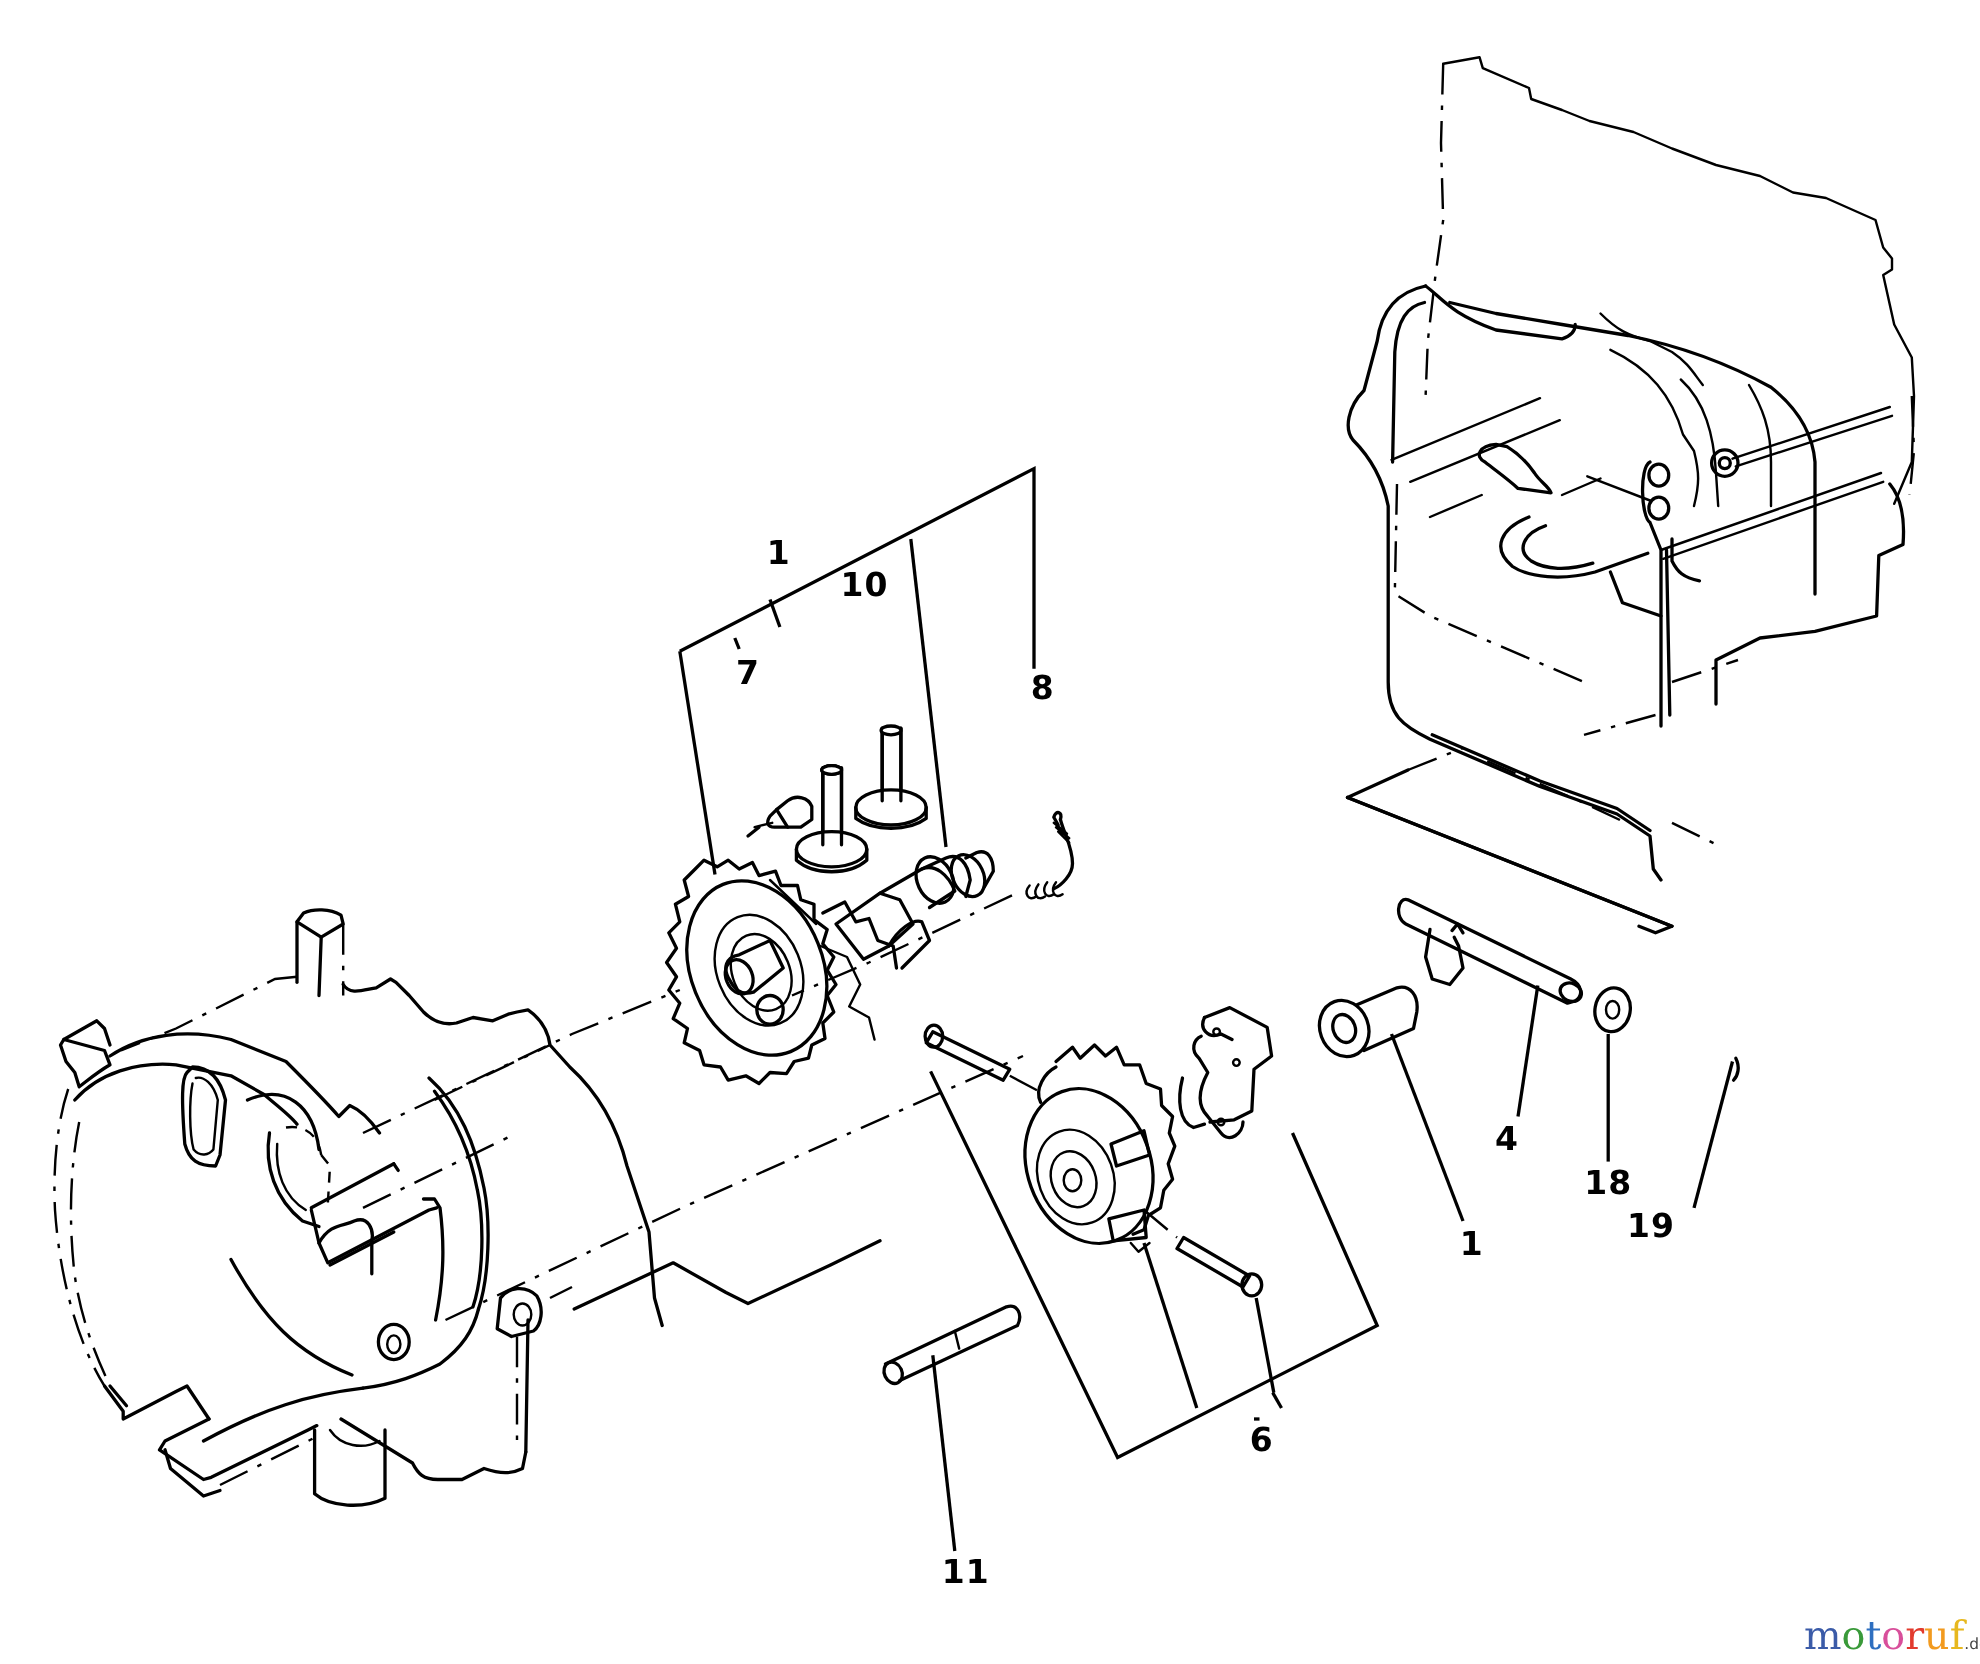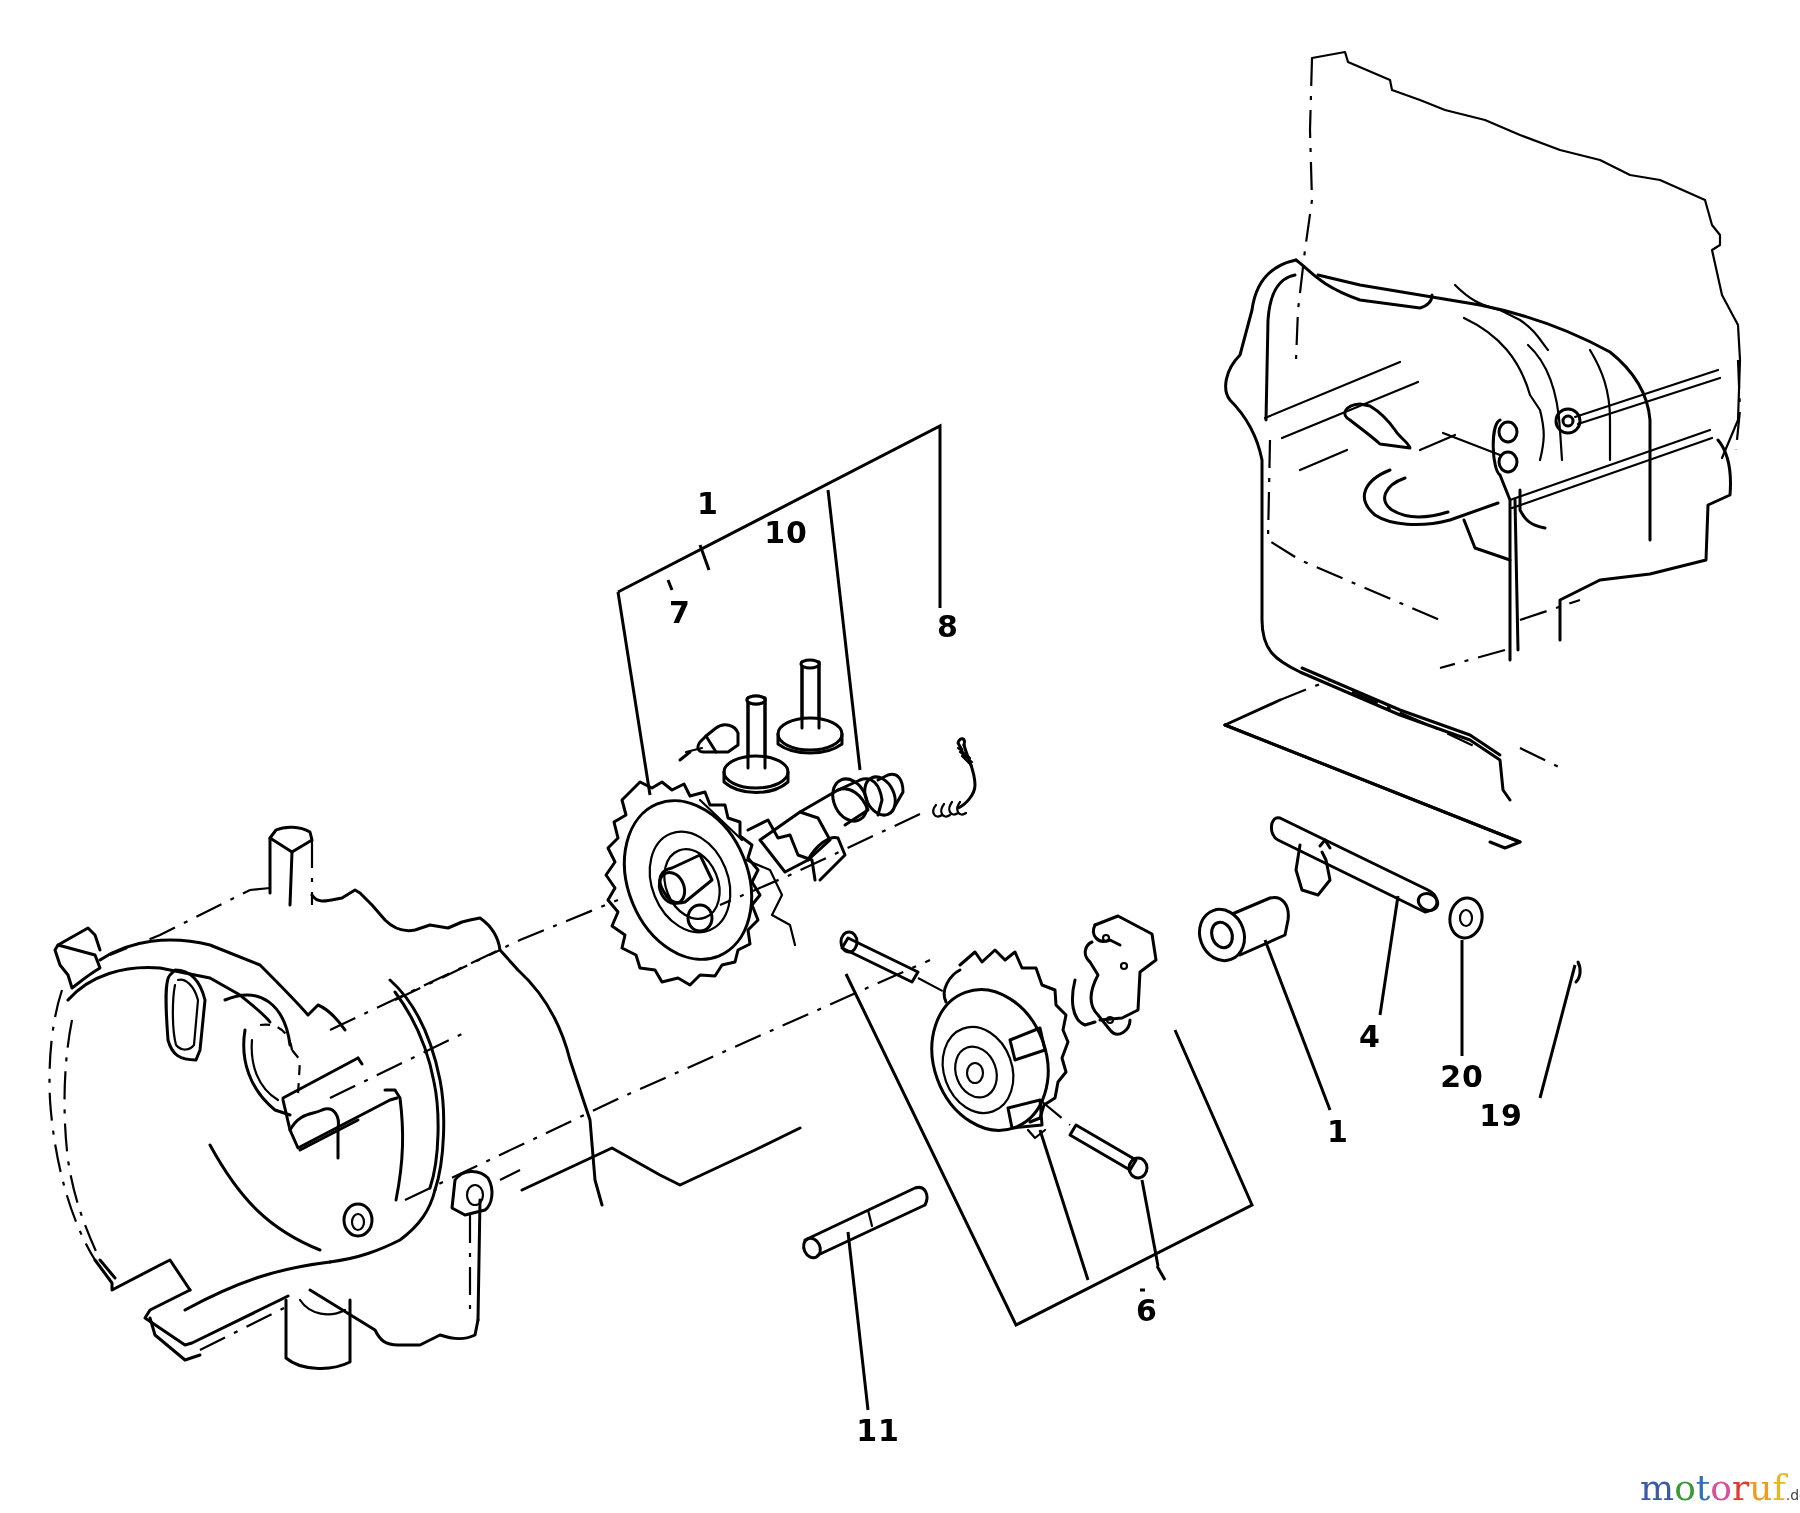--- a/index.html
+++ b/index.html
@@ -261,18 +261,18 @@
 </svg>
 
 <div class="callout" style="left:708px;top:503px">1</div>
 <div class="callout" style="left:680px;top:612px">7</div>
 <div class="callout" style="left:786px;top:532px">10</div>
 <div class="callout" style="left:948px;top:626px">8</div>
 <div class="callout" style="left:878px;top:1430px">11</div>
 <div class="callout" style="left:1338px;top:1131px">1</div>
 <div class="callout" style="left:1370px;top:1036px">4</div>
 <div class="callout" style="left:1147px;top:1310px">6</div>
-<div class="callout" style="left:1462px;top:1076px">20</div>
+<div class="callout" style="left:1462px;top:1076px">18</div>
 <div class="callout" style="left:1501px;top:1115px">19</div>
 
 <div class="watermark">
   <span style="color:#3b5ba8">m</span><span style="color:#3a9a3a">o</span><span style="color:#2e6fc0">t</span><span style="color:#d84f9b">o</span><span style="color:#e23b2e">r</span><span style="color:#f29a1f">u</span><span style="color:#e7b81e">f</span><span class="tld">.de</span>
 </div>
 
 </body></html>

